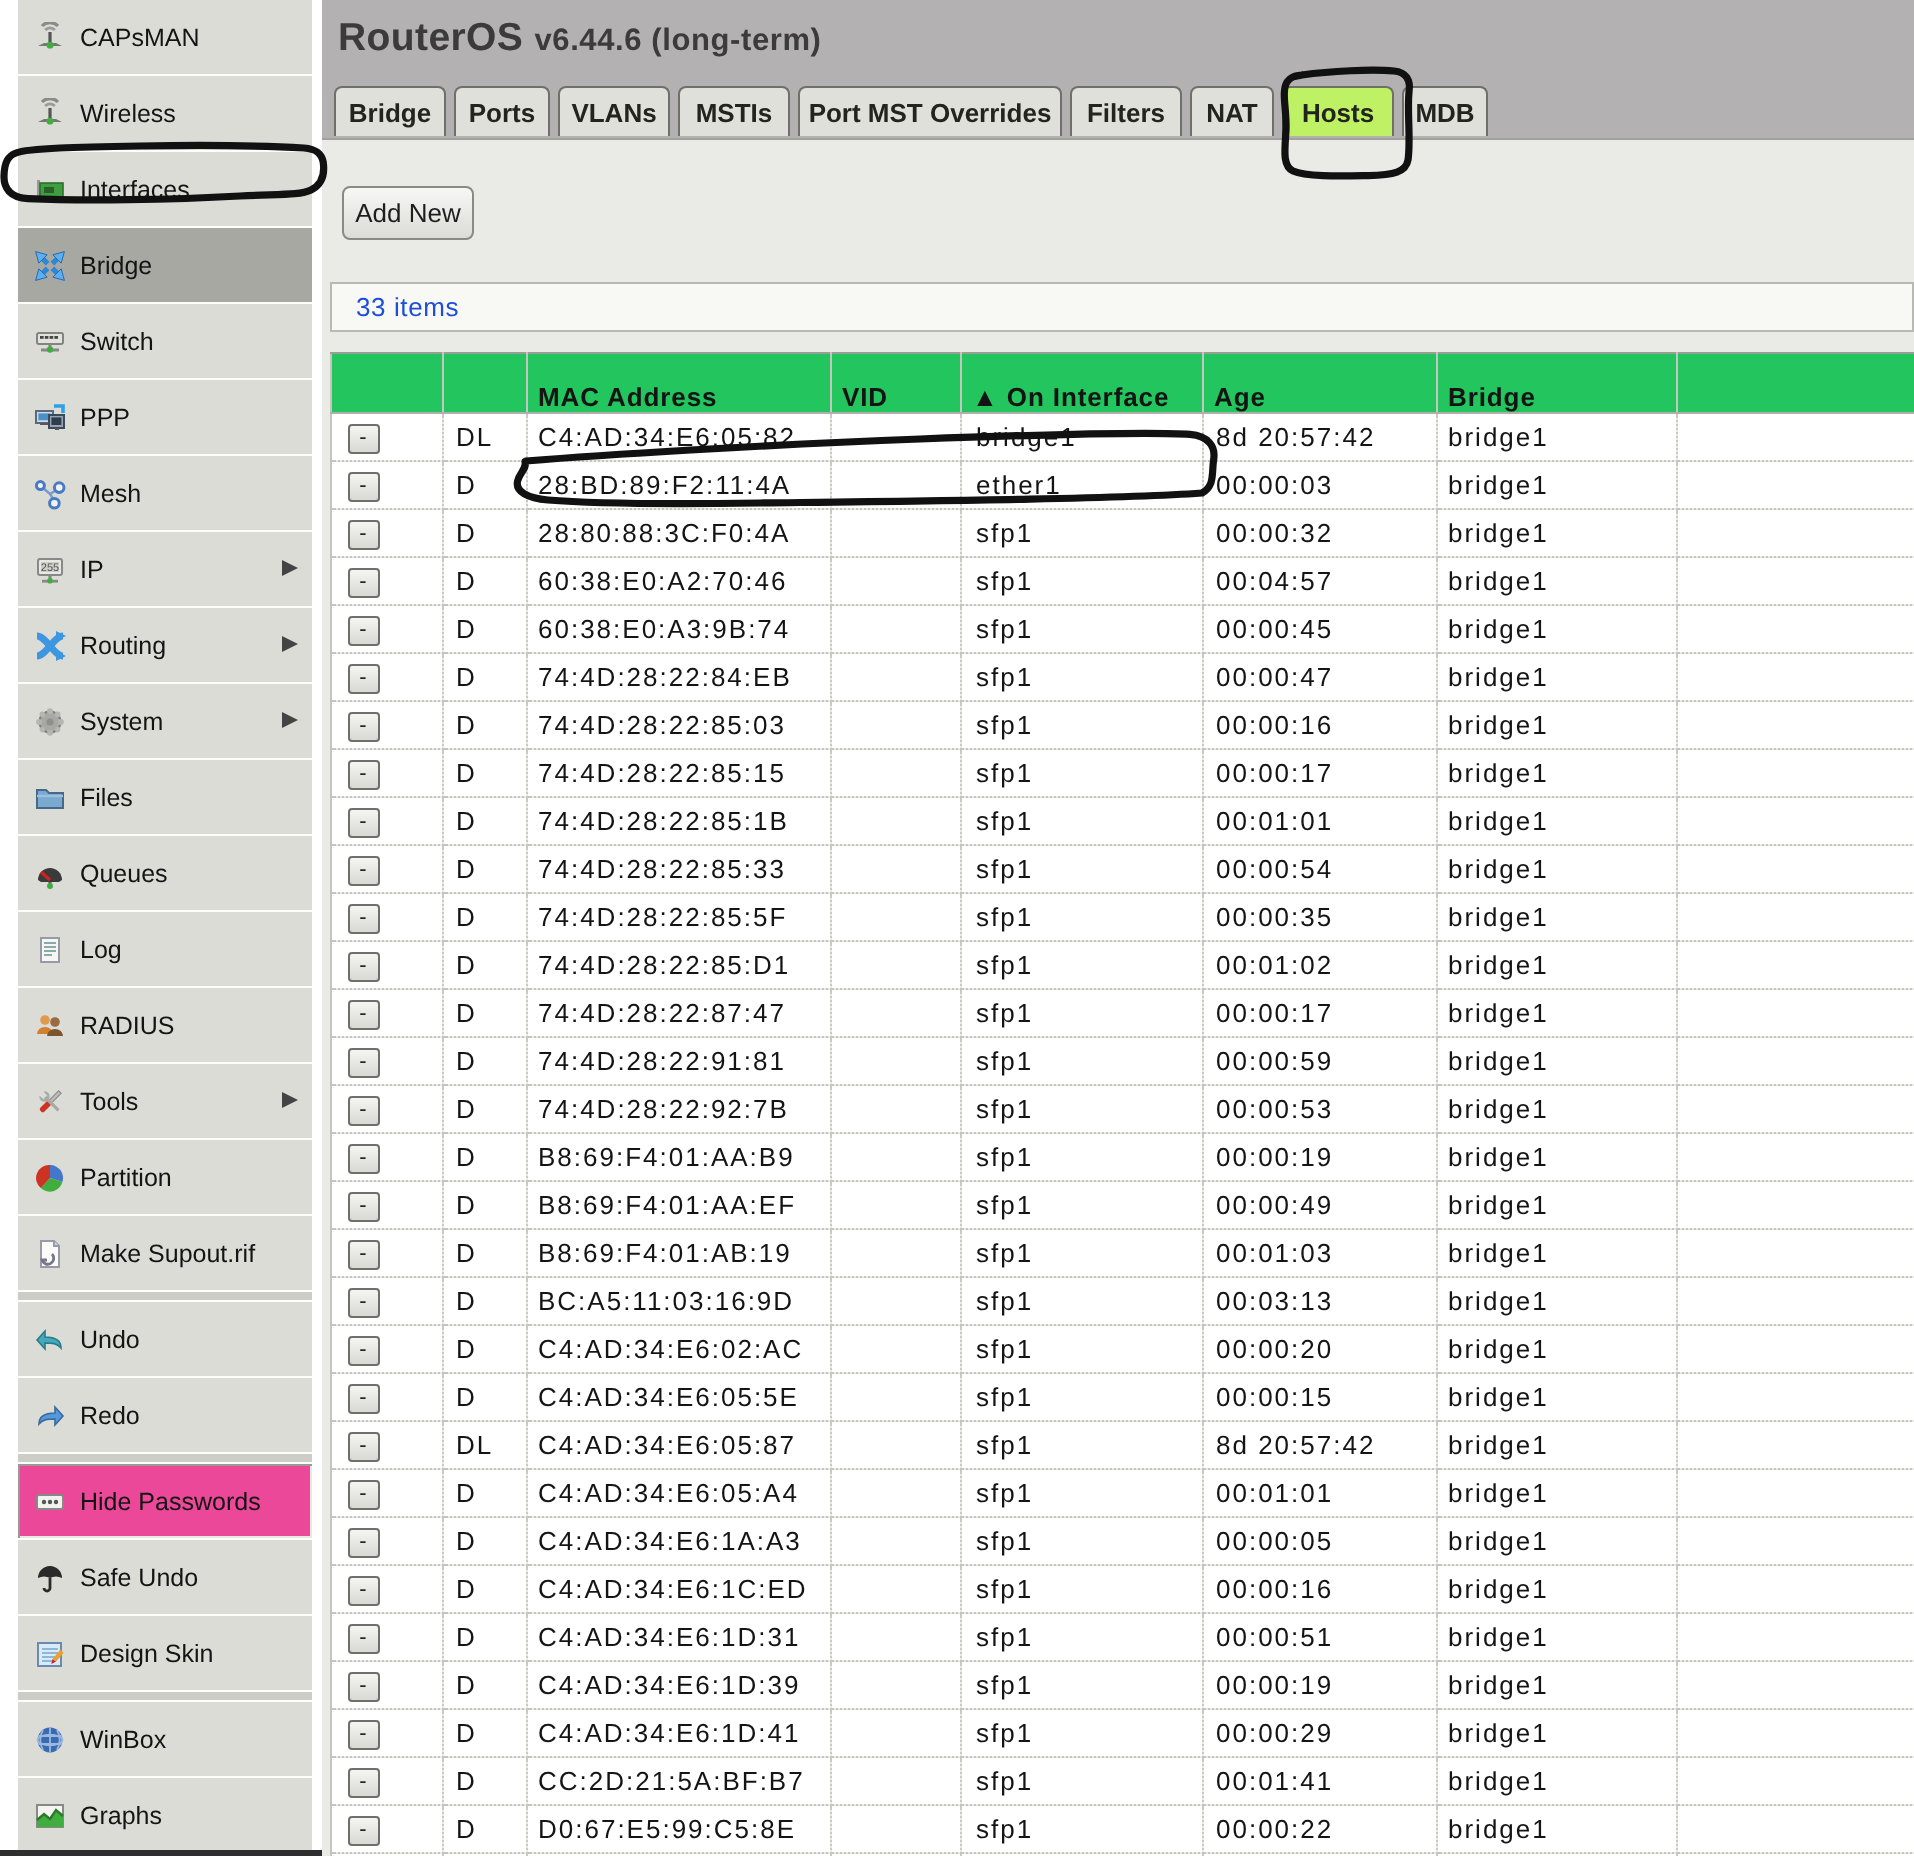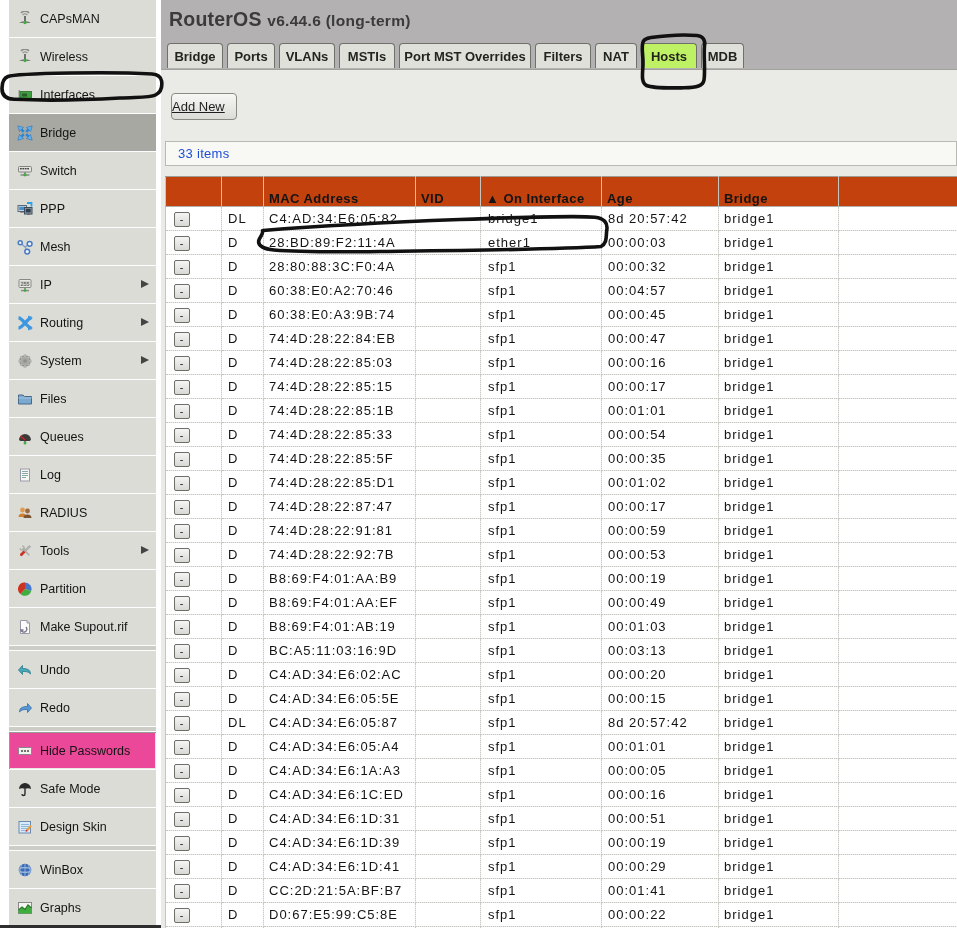--- a/index.html
+++ b/index.html
@@ -17,26 +17,26 @@
 #band{position:absolute;left:161px;top:0;width:936px;height:70px;background:#b3b1b1;border-bottom:1px solid #a2a29c;}
 #title{position:absolute;left:8px;top:8px;font-size:19.5px;font-weight:bold;color:#3b3b3b;letter-spacing:0.2px;}
 #title span{font-size:15.5px;letter-spacing:0.3px;}
 #tabs{position:absolute;left:6px;bottom:0;height:26px;white-space:nowrap;}
 .tab{display:inline-block;height:25px;line-height:26px;text-align:center;vertical-align:bottom;
  border:1px solid #70706a;border-bottom:none;border-radius:4px 4px 0 0;background:#e0e0db;
  font-weight:bold;font-size:13px;color:#24241f;margin-right:4px;}
 .tab.active{background:#bef264;}
 #content{position:absolute;left:161px;top:70px;width:796px;height:858px;background:#eaeae6;overflow:hidden;}
 #addnew{position:absolute;left:10px;top:23px;width:66px;height:27px;border:1px solid #8a8a84;border-radius:4px;
- background:linear-gradient(#f7f7f5,#dbdbd7);font-size:13px;color:#1e1e1e;text-align:left;line-height:25px;text-decoration:underline;}
+ background:linear-gradient(#f7f7f5,#dbdbd7);font-size:13px;color:#1e1e1e;text-align:center;line-height:25px;}
 #itemsbar{position:absolute;left:4px;top:71px;width:792px;height:25px;background:#f8f8f5;
  border:1px solid #b9b9b4;font-size:13px;color:#1d4ed8;line-height:23px;padding-left:12px;letter-spacing:0.3px;}
 #tblwrap{position:absolute;left:4px;top:106px;width:792px;}
 table{border-collapse:collapse;table-layout:fixed;width:792px;font-size:13px;color:#141414;}
-th{height:24px;background:#c2410c;border-top:1px solid #9d9d98;border-bottom:1px solid #b0b0ab;
+th{height:24px;background:#22c55e;border-top:1px solid #9d9d98;border-bottom:1px solid #b0b0ab;
  border-right:1px solid #c6c6c1;font-size:13px;text-align:left;padding:14px 0 0 5px;font-weight:bold;letter-spacing:0.45px;}
 th:first-child{border-left:1px solid #c6c6c1;}
 td{height:24px;background:#fff;border-bottom:1px dotted #c5c5c0;border-right:1px dotted #cac9c4;
  padding:0 0 0 5px;white-space:nowrap;overflow:hidden;letter-spacing:1px;}
 td:first-child{border-left:1px solid #c6c6c1;}
 td.fl{padding-left:6px;}
 td.ifc{padding-left:7px;}
 .minib{display:inline-block;width:16px;height:15px;margin-left:3px;border:1px solid #6f6f69;border-radius:2px;
  background:linear-gradient(#f5f5f3,#d8d8d4);font-size:11px;line-height:13px;text-align:center;color:#222;vertical-align:middle;}
 #annot{position:absolute;left:0;top:0;width:957px;height:928px;z-index:9;pointer-events:none;}
@@ -256,21 +256,21 @@
         </g>
       </svg>
       <span class="lb">Hide Passwords</span>
     </div>
     <div class="mi">
       <svg width="16" height="16" viewBox="0 0 16 16">
         <path d="M2 8 A6 6 0 0 1 14 8 C12 7 10 7 8 8 C6 7 4 7 2 8 Z" fill="#2a2a2a"></path>
         <path d="M8 8 L8 13 a1.5 1.5 0 0 1 -3 0" fill="none" stroke="#2a2a2a" stroke-width="1.4"></path>
         <rect x="7.4" y="2" width="1.2" height="2" fill="#2a2a2a"></rect>
       </svg>
-      <span class="lb">Safe Mode</span>
+      <span class="lb">Safe Undo</span>
     </div>
     <div class="mi">
       <svg width="16" height="16" viewBox="0 0 16 16">
         <rect x="2" y="2.5" width="11.5" height="11.5" fill="#d9eaf8" stroke="#6a8ab0" stroke-width="1"></rect>
         <g stroke="#8fb8d8" stroke-width="1">
           <path d="M4 5.5 h8 M4 7.5 h8 M4 9.5 h8 M4 11.5 h5"></path>
         </g>
         <g transform="rotate(40 11 10)">
           <rect x="10" y="5.5" width="2.2" height="6" fill="#e8a030"></rect>
           <path d="M10 11.5 L12.2 11.5 L11.1 13.8 Z" fill="#c23"></path>

